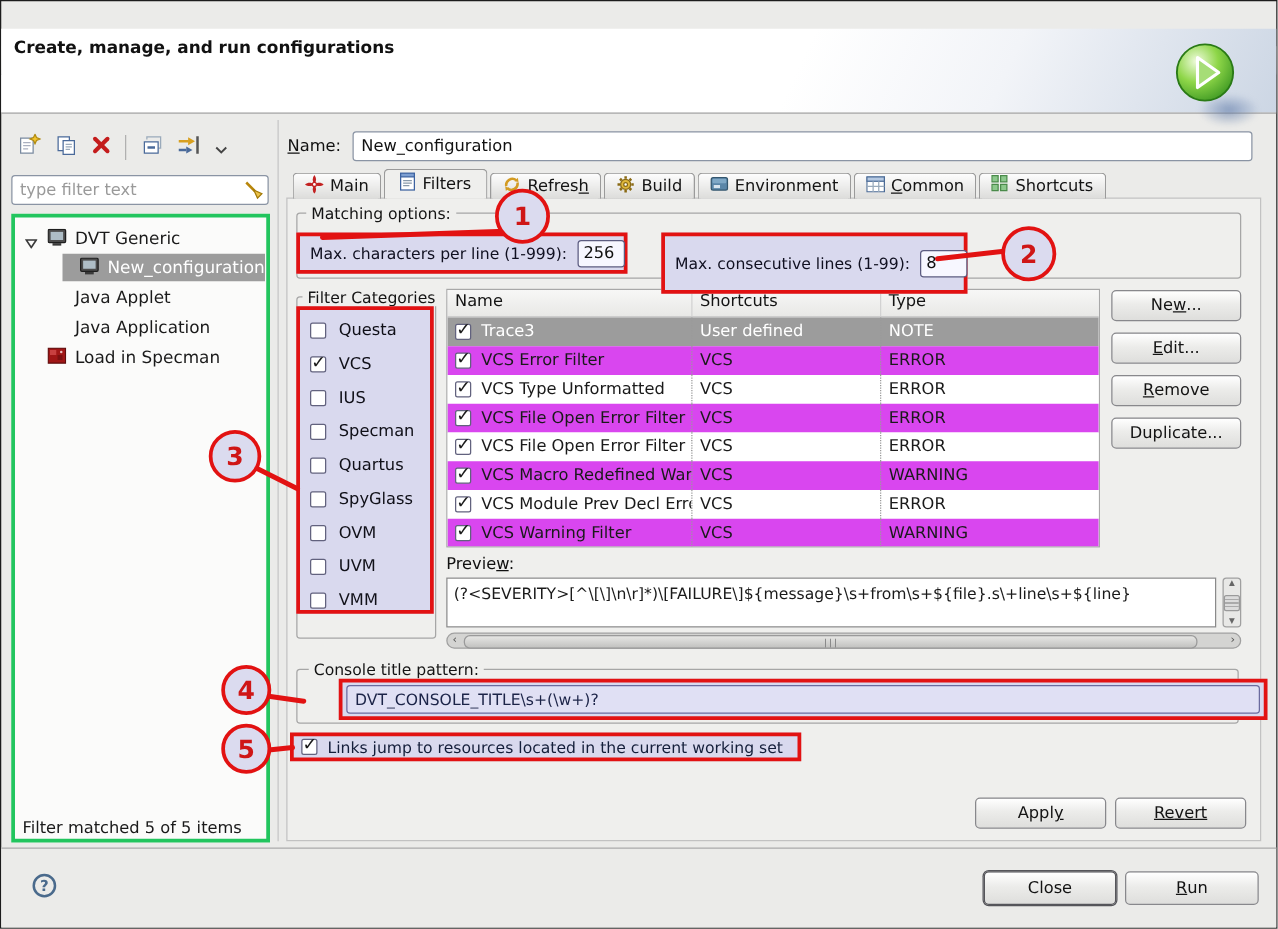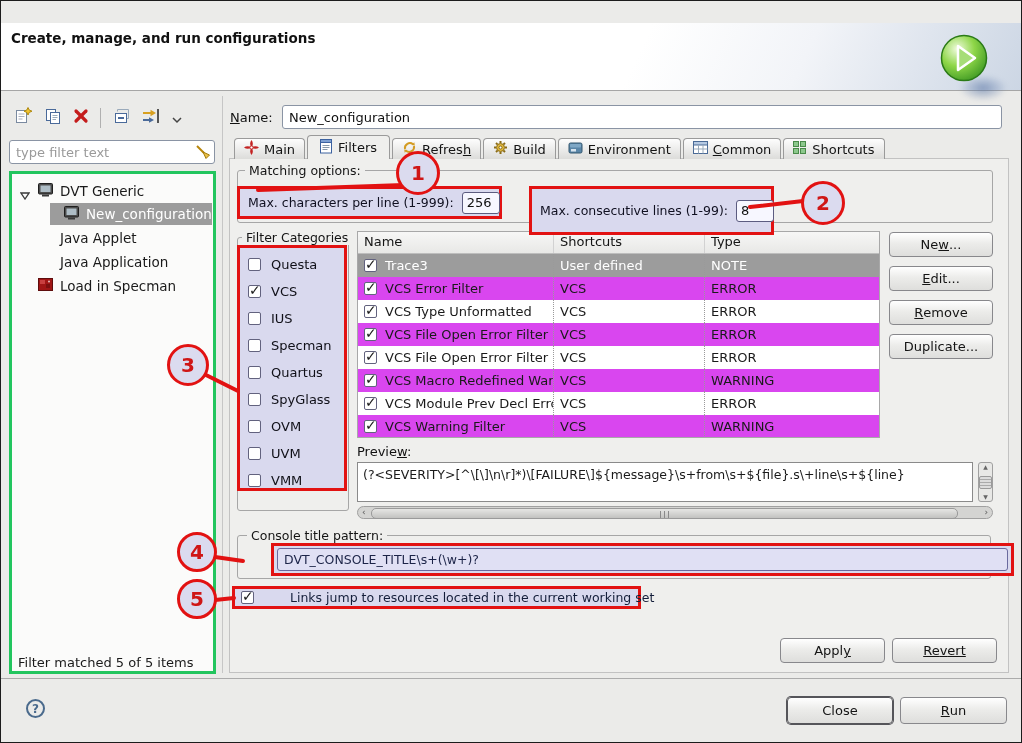--- a/index.html
+++ b/index.html
@@ -108,21 +108,21 @@
   .hsb{position:absolute;left:356px;top:505px;width:636px;height:13px;border:1px solid #a0a0a0;border-radius:7px;
     background:#d4d4d2;box-sizing:border-box;}
   .hsb .arr{position:absolute;top:0px;font-size:9px;color:#555;line-height:11px;}
   .hsb .thumb{position:absolute;left:13px;right:34px;top:1px;height:9px;border:1px solid #9a9a9a;border-radius:5px;
     background:linear-gradient(#e6e6e4,#c2c2c0);}
   .grips{position:absolute;left:50%;top:2px;width:11px;height:7px;margin-left:-5px;
     background:repeating-linear-gradient(90deg,#8a8a8a 0 1px,transparent 1px 4px);}
 
   .console-input{flex:1;margin:0 3px;height:23px;box-sizing:border-box;background:#e0e0f4;border:1px solid #6a6a9e;
     border-radius:3px;color:#1c2448;font-size:12.5px;padding:0 6px;font-family:inherit;}
-  .links-label{font-size:12.5px;color:#141e3a;white-space:nowrap;margin-left:28px;}
+  .links-label{font-size:12.5px;color:#141e3a;white-space:nowrap;}
 
   .footer{position:absolute;left:0;top:677px;width:100%;height:64px;border-top:1px solid #ababab;background:var(--dlg);box-sizing:border-box;}
   .help{position:absolute;left:25px;top:698px;width:19px;height:19px;border:2px solid #4a6a8c;border-radius:50%;
     box-sizing:border-box;display:flex;align-items:center;justify-content:center;
     font-size:12px;font-weight:bold;color:#4a6a8c;background:transparent;}
 
   
   .ann-svg{position:absolute;left:0;top:0;width:1022px;height:743px;pointer-events:none;z-index:40;}
   .circle{position:absolute;border:3px solid var(--red);border-radius:50%;background:#dbdbef;z-index:41;
     display:flex;align-items:center;justify-content:center;font-size:20px;font-weight:bold;color:#cf1616;box-sizing:border-box;}

